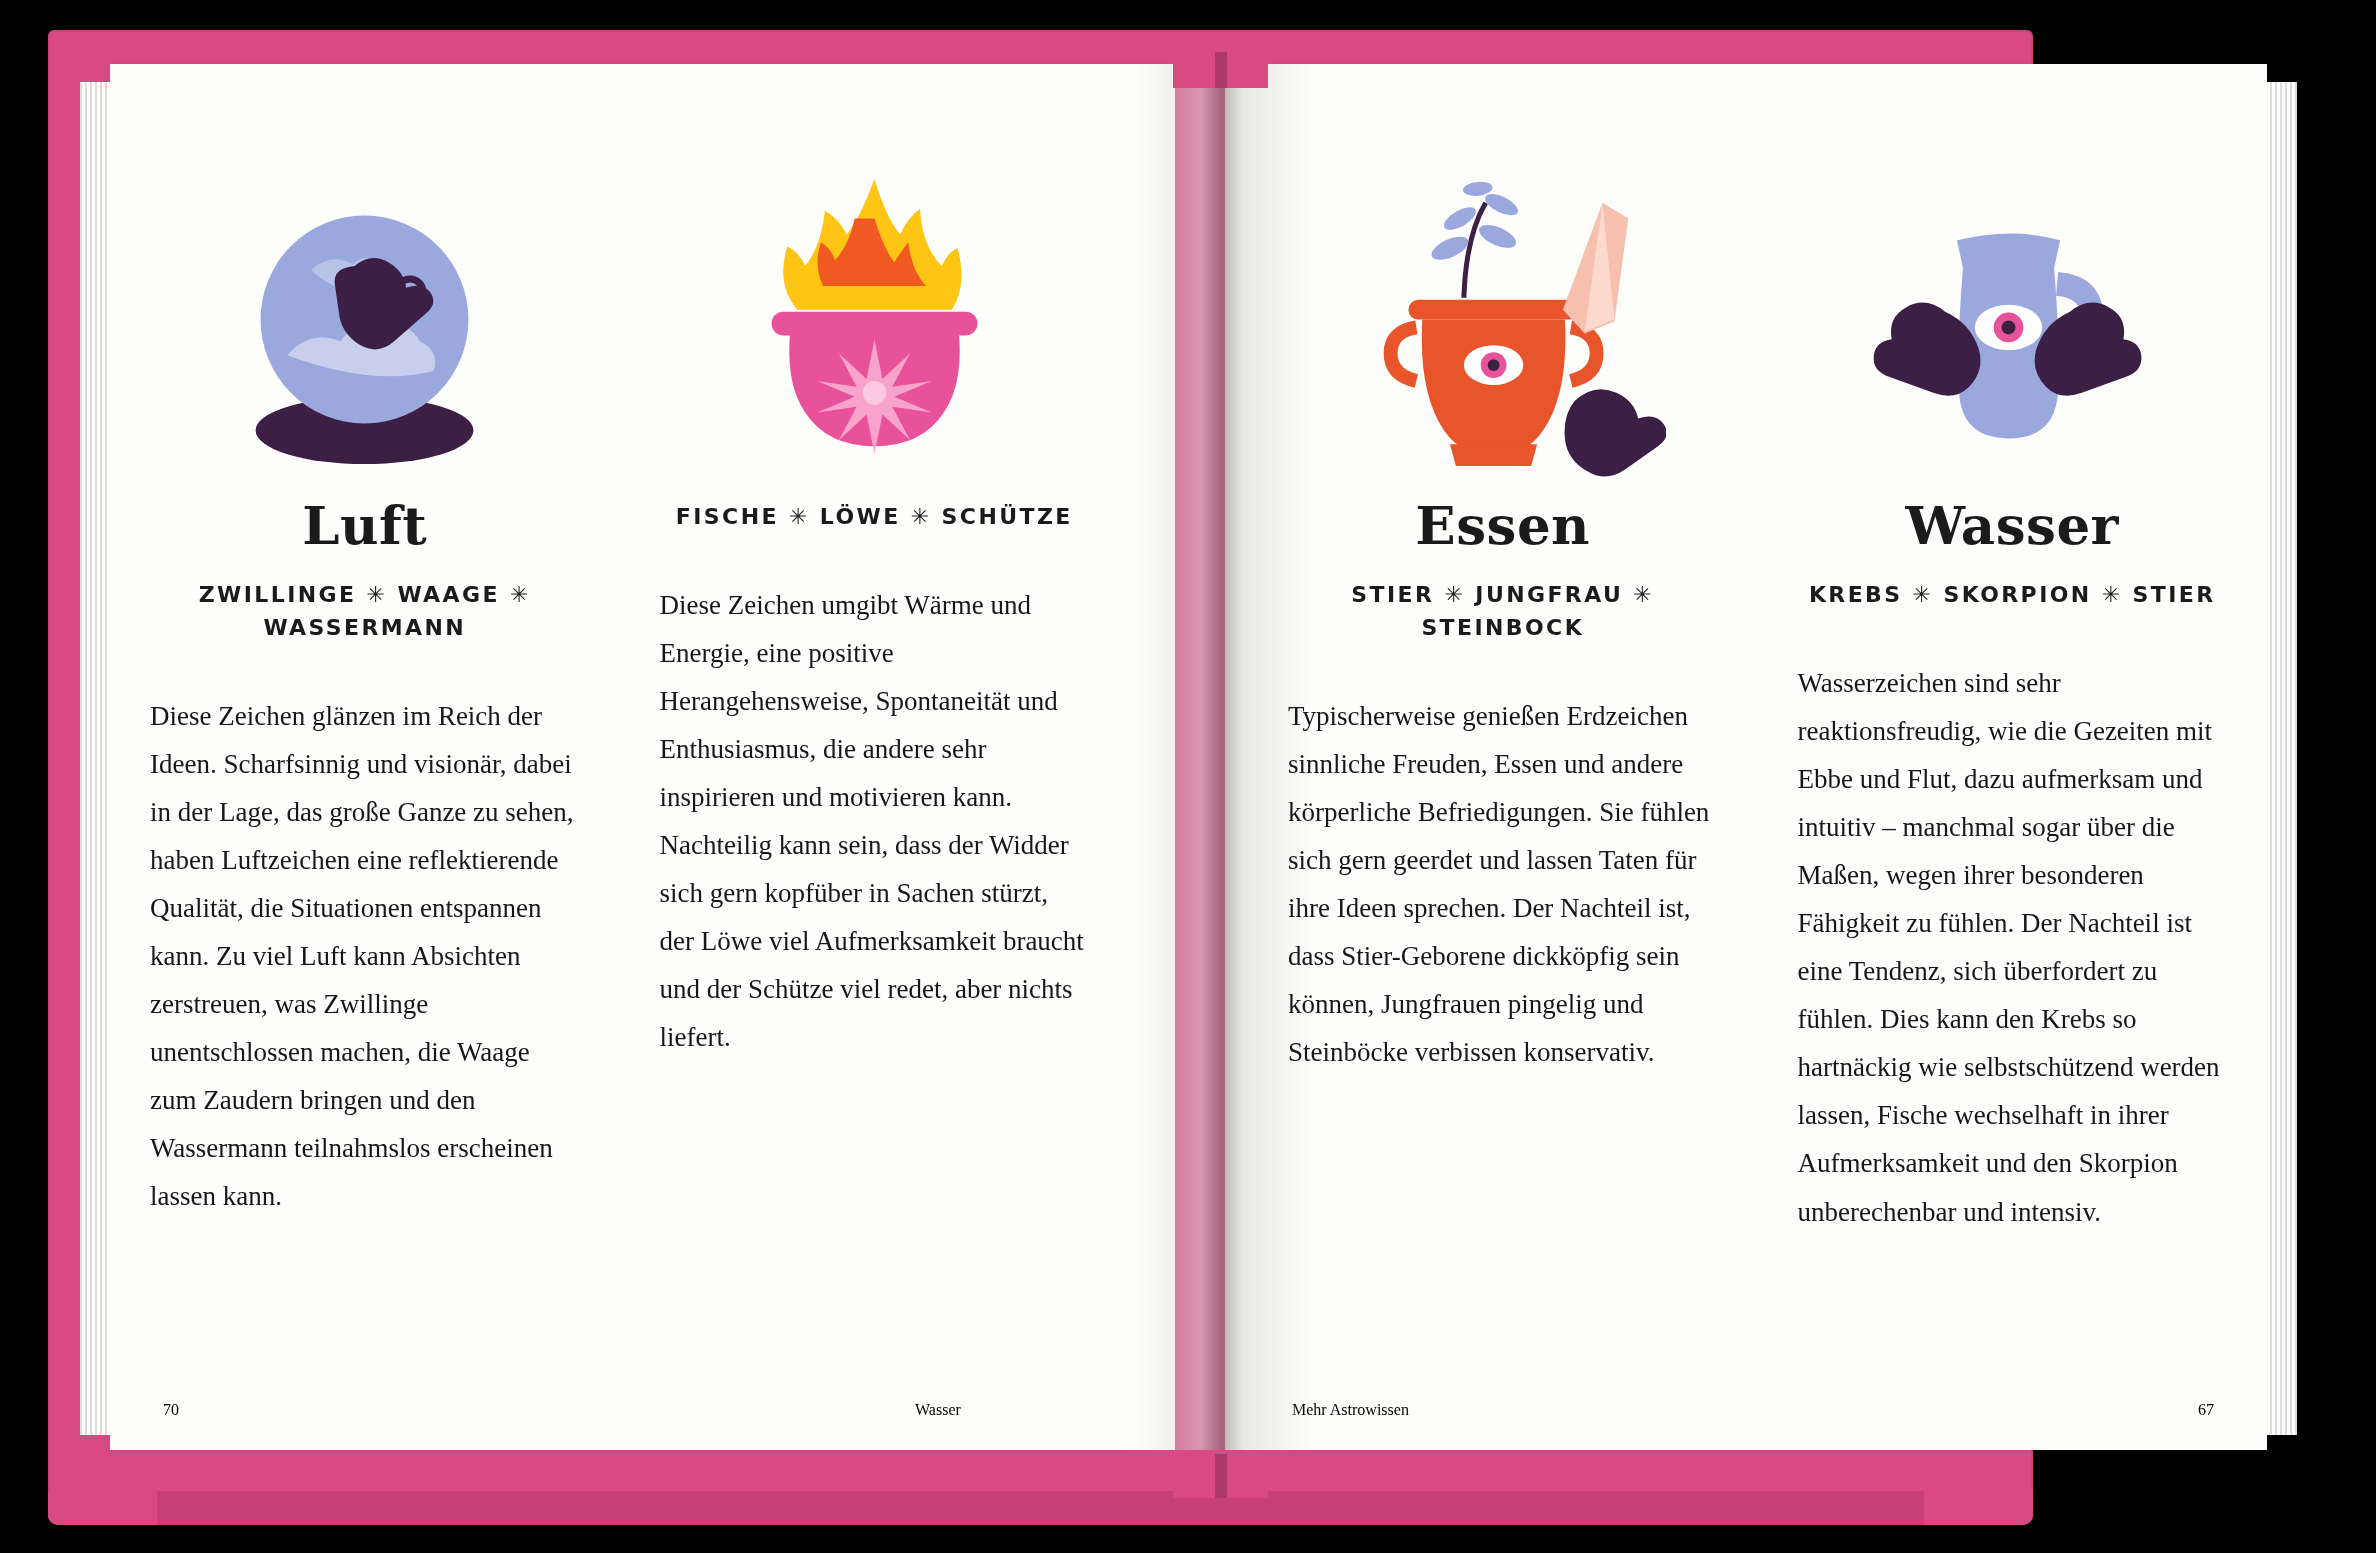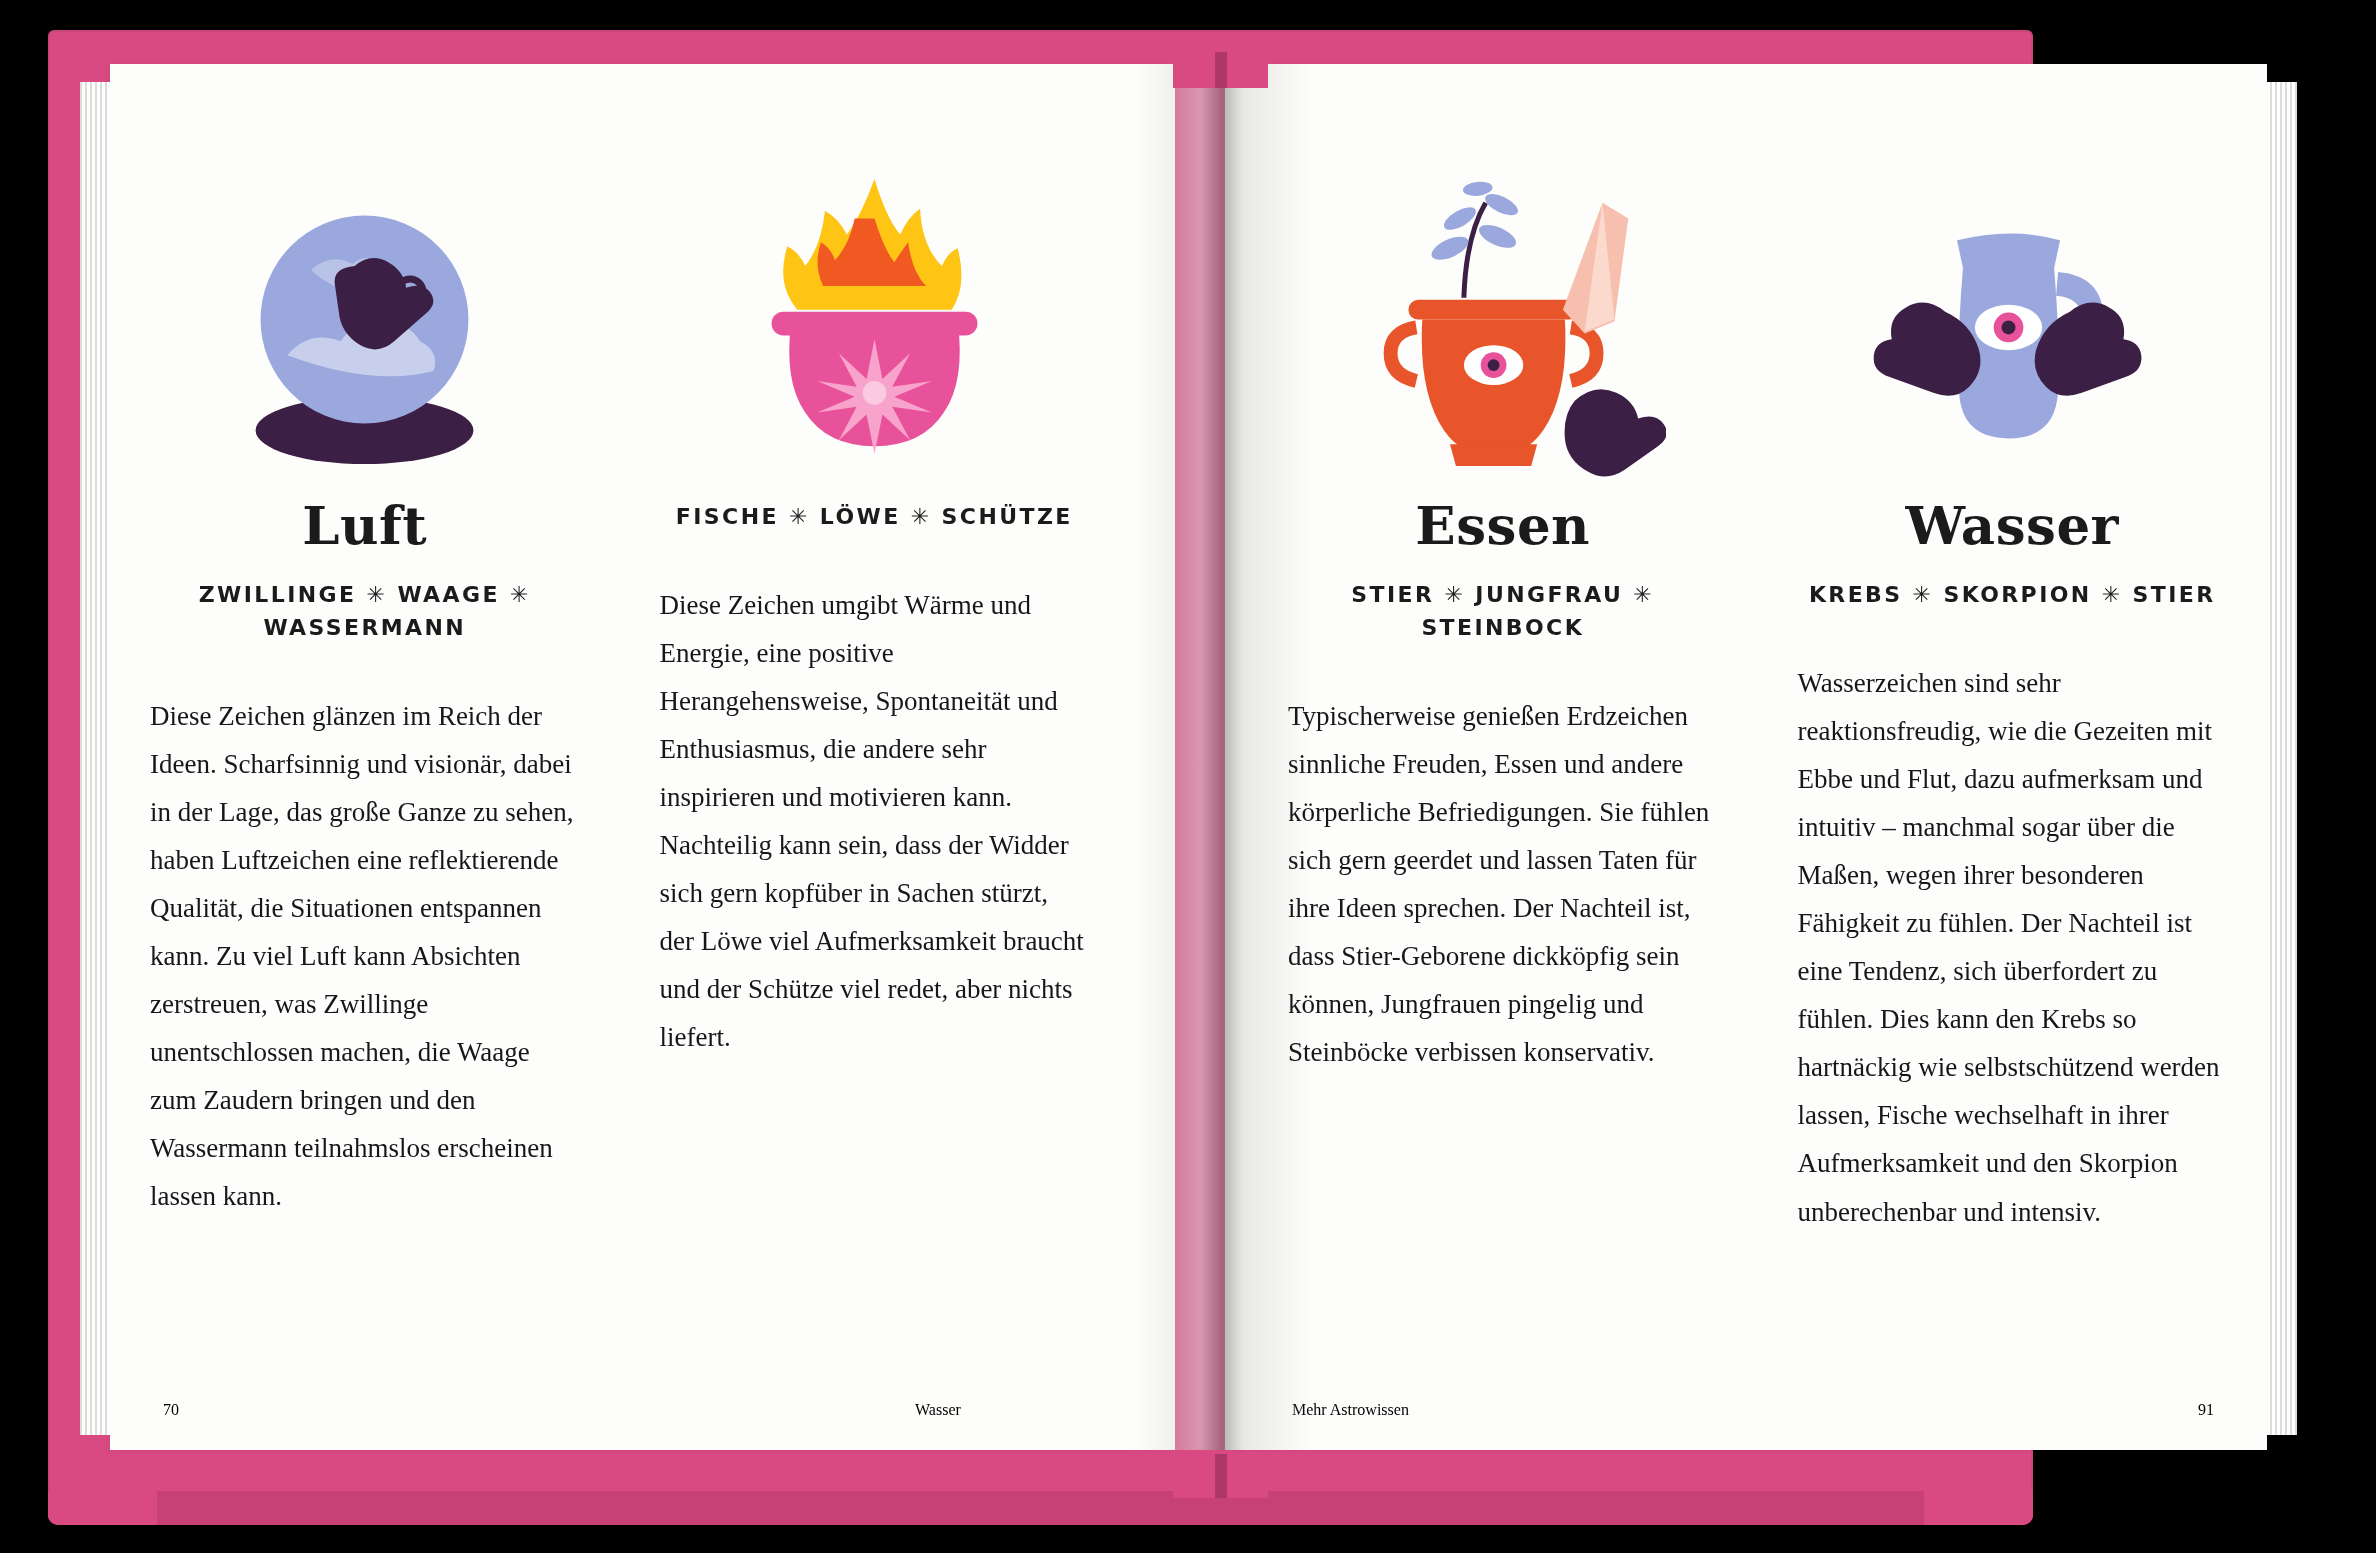--- a/index.html
+++ b/index.html
@@ -332,18 +332,18 @@
         </div>
         <div class="element-title">Wasser</div>
         <div class="signs">KREBS ✳ SKORPION ✳ STIER</div>
         <div class="body-text">Wasserzeichen sind sehr reaktionsfreudig, wie die Gezeiten mit Ebbe und Flut, dazu aufmerksam und intuitiv – manchmal sogar über die Maßen, wegen ihrer besonderen Fähigkeit zu fühlen. Der Nachteil ist eine Tendenz, sich überfordert zu fühlen. Dies kann den Krebs so hartnäckig wie selbstschützend werden lassen, Fische wechselhaft in ihrer Aufmerksamkeit und den Skorpion unberechenbar und intensiv.</div>
       </div>
     </div>
 
     <div class="footer-left">70</div>
     <div class="footer-center-left">Wasser</div>
     <div class="footer-center-right">Mehr Astrowissen</div>
-    <div class="footer-right">91</div>
+    <div class="footer-right">67</div>
   </div>
 
   <div class="cover-bottom"></div>
 </div>
 
 
 </body></html>

